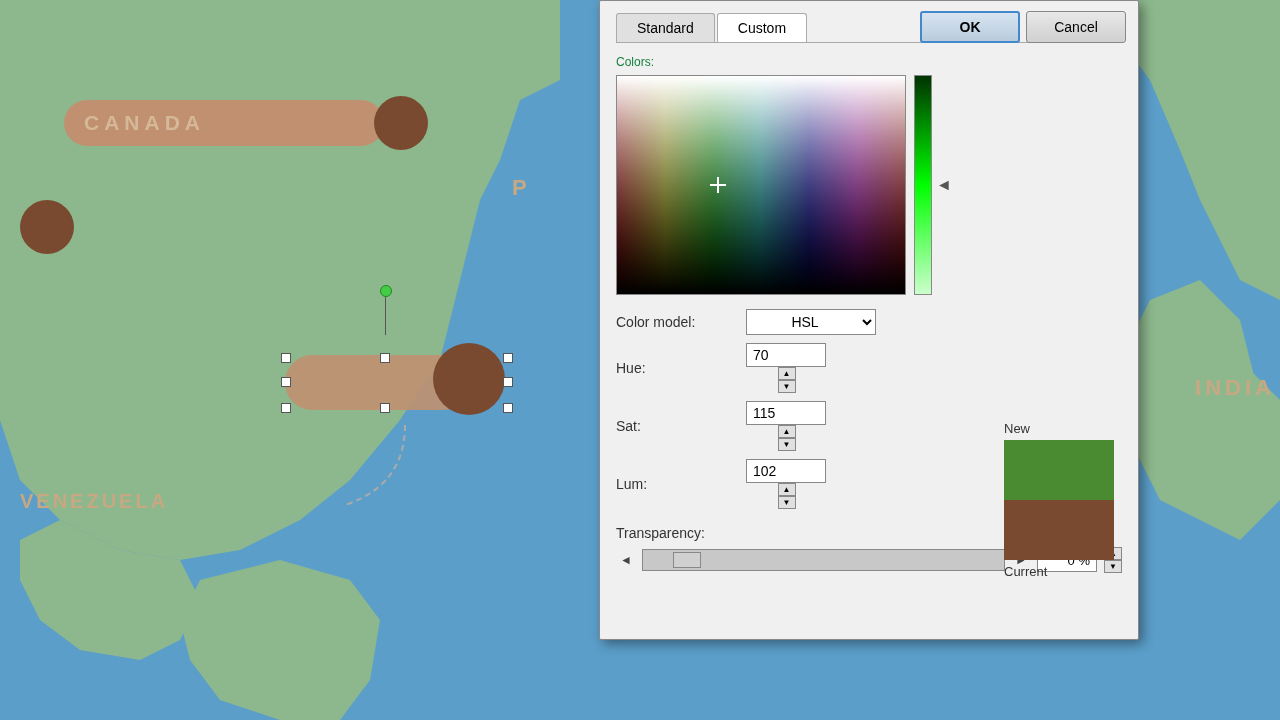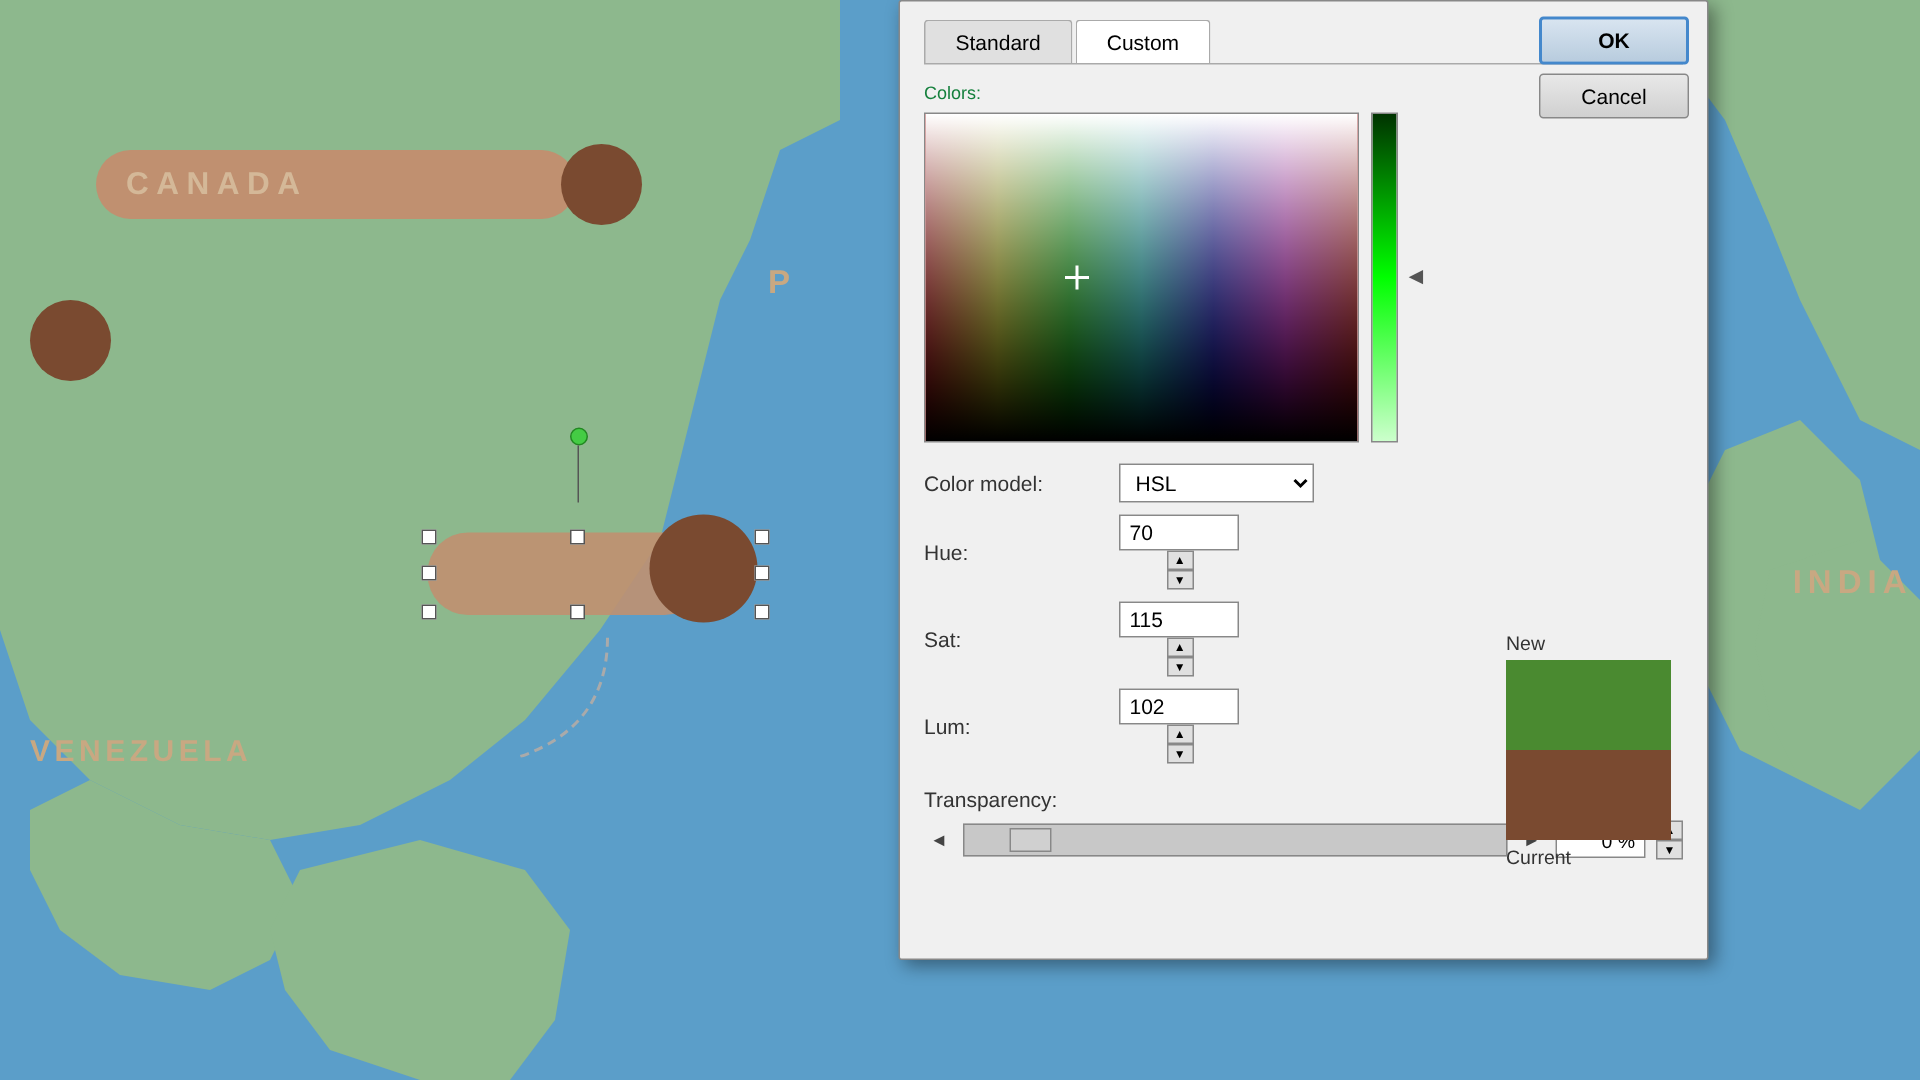--- a/index.html
+++ b/index.html
@@ -62,21 +62,21 @@
       background: white;
       font-weight: normal;
     }
 
     
     #dialog-buttons {
       position: absolute;
       top: 10px;
       right: 12px;
       display: flex;
-      flex-direction: column;
+      flex-direction: row;
       gap: 6px;
     }
 
     .dialog-btn {
       width: 100px;
       padding: 6px 12px;
       font-size: 14px;
       cursor: pointer;
       border: 1px solid #888;
       border-radius: 3px;
@@ -211,20 +211,21 @@
       width: 90px;
       color: #333;
     }
 
     .field-select {
       width: 130px;
       padding: 3px 6px;
       border: 1px solid #888;
       background: white;
       font-size: 14px;
+      text-align: center;
     }
 
     .field-input-group {
       display: flex;
       align-items: center;
       flex-direction: column;
     }
 
     .field-input {
       width: 80px;

